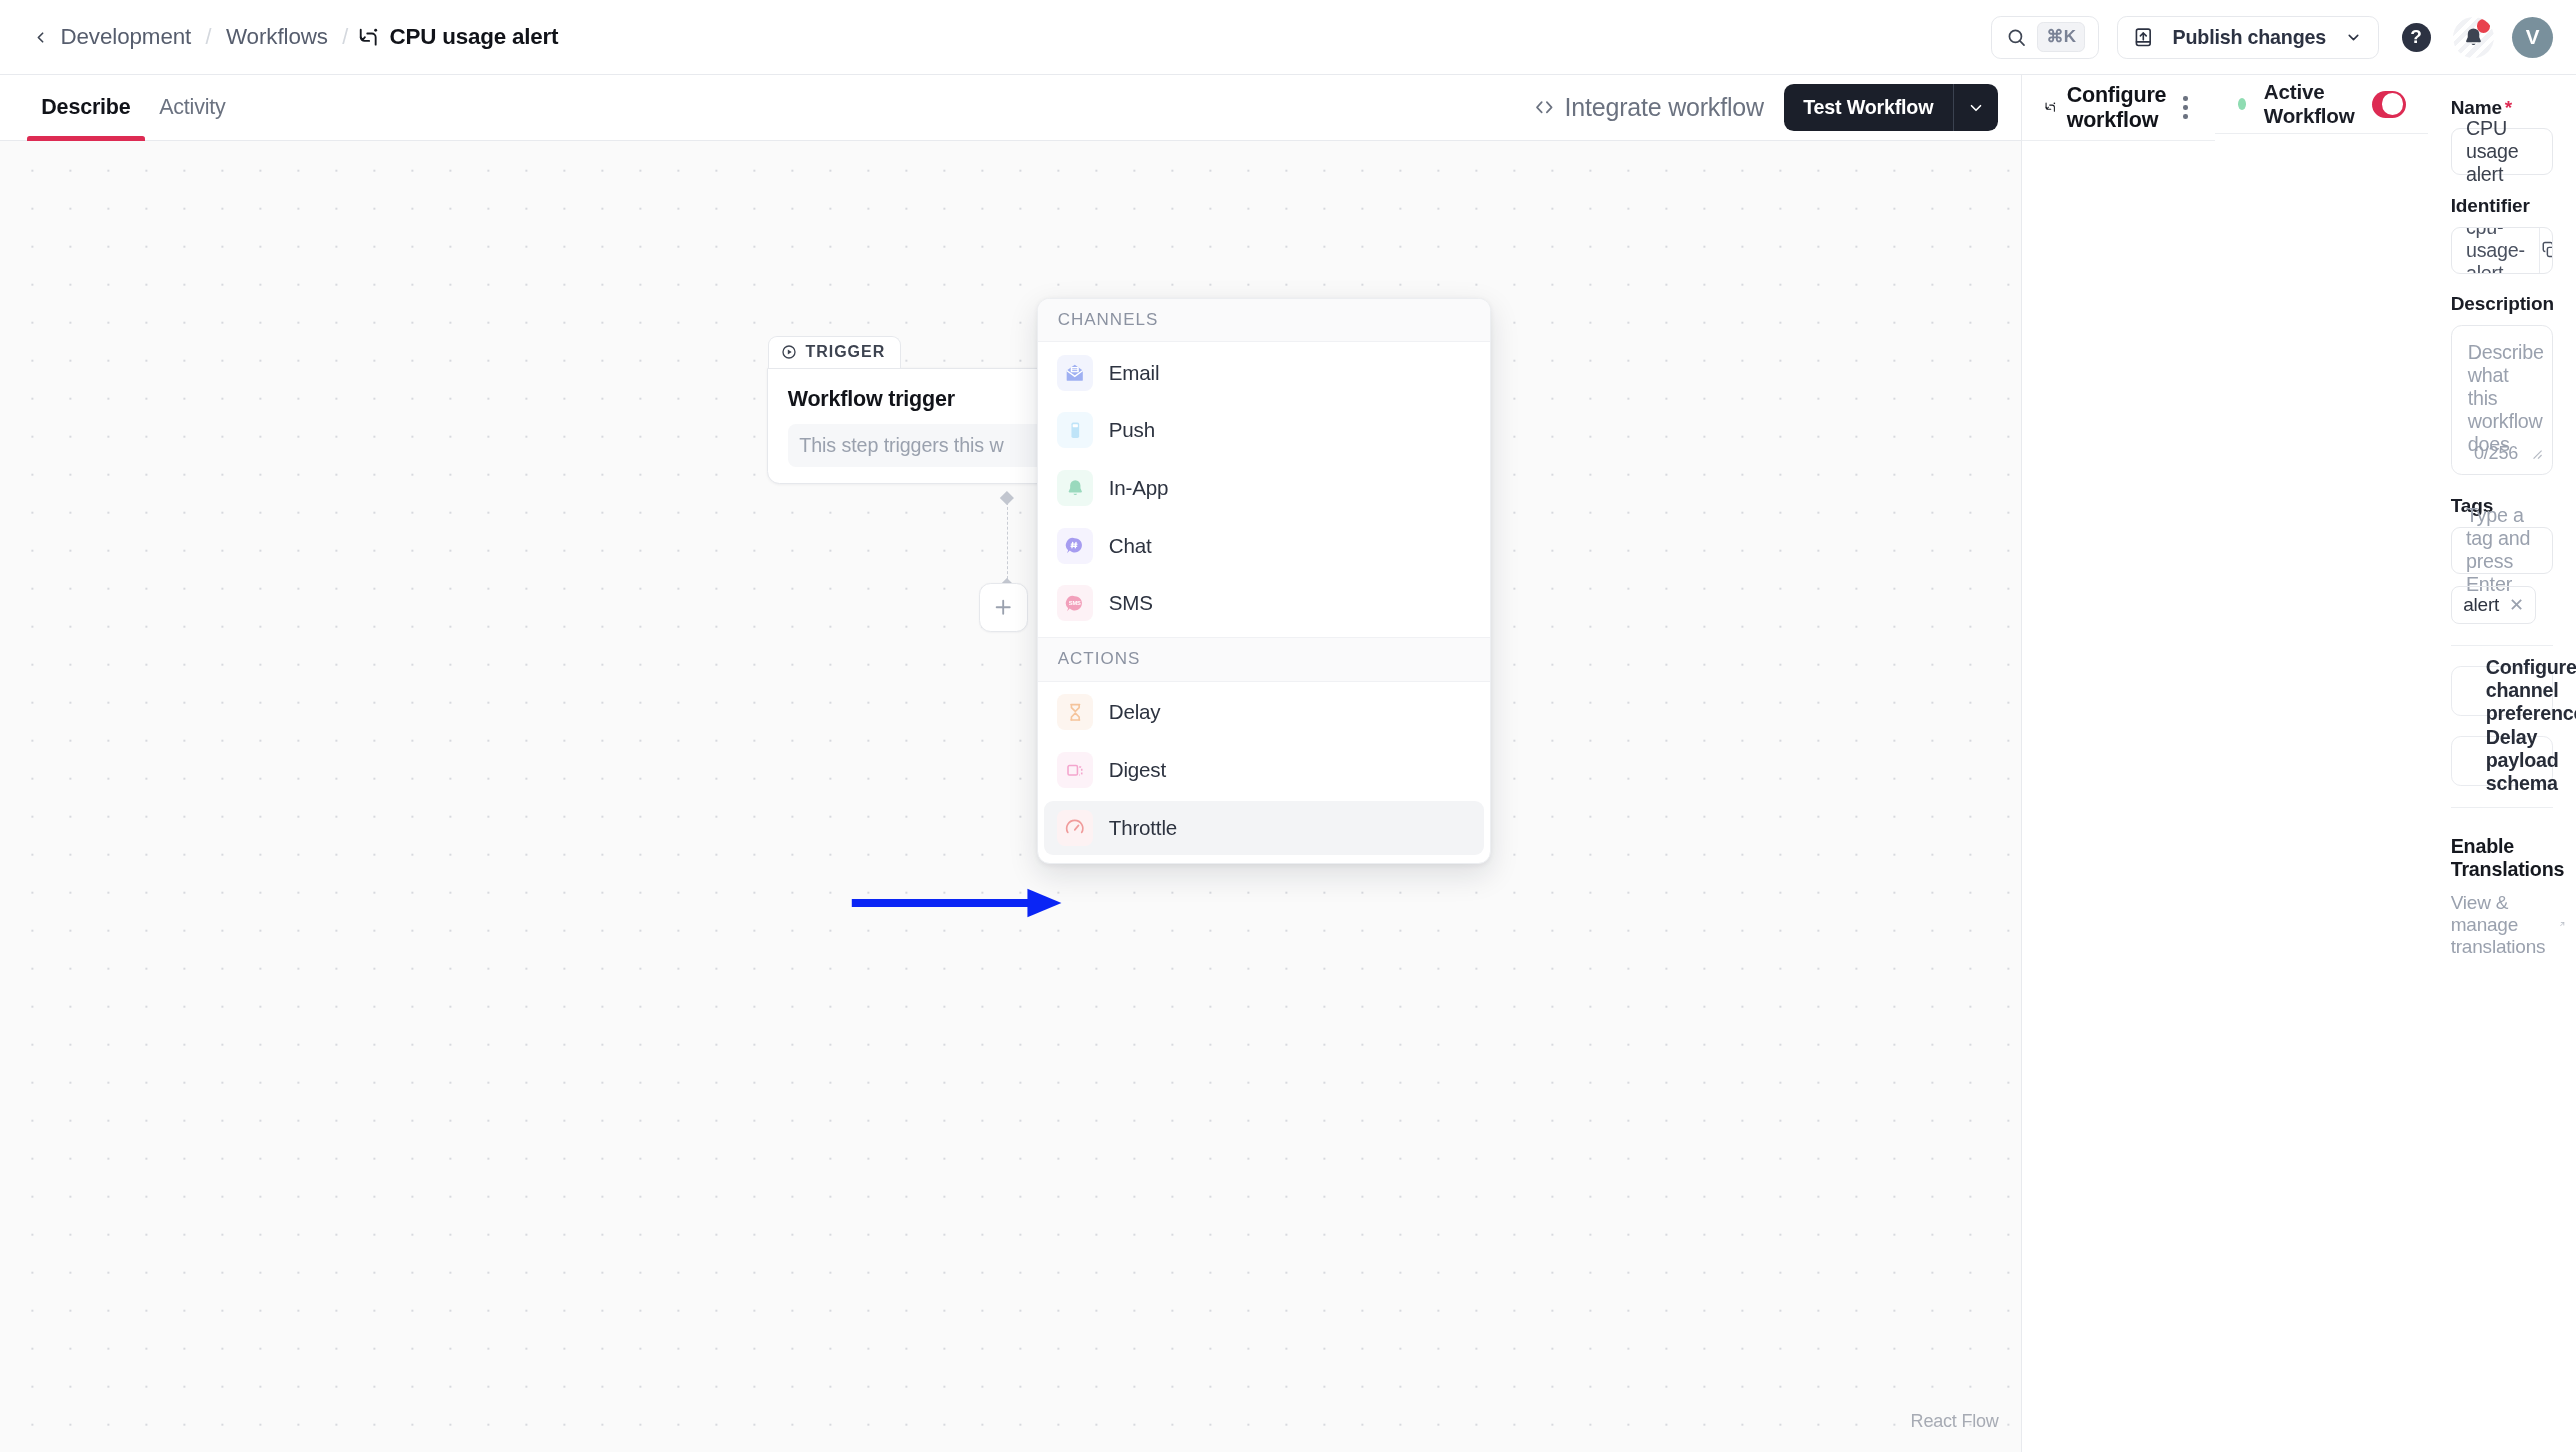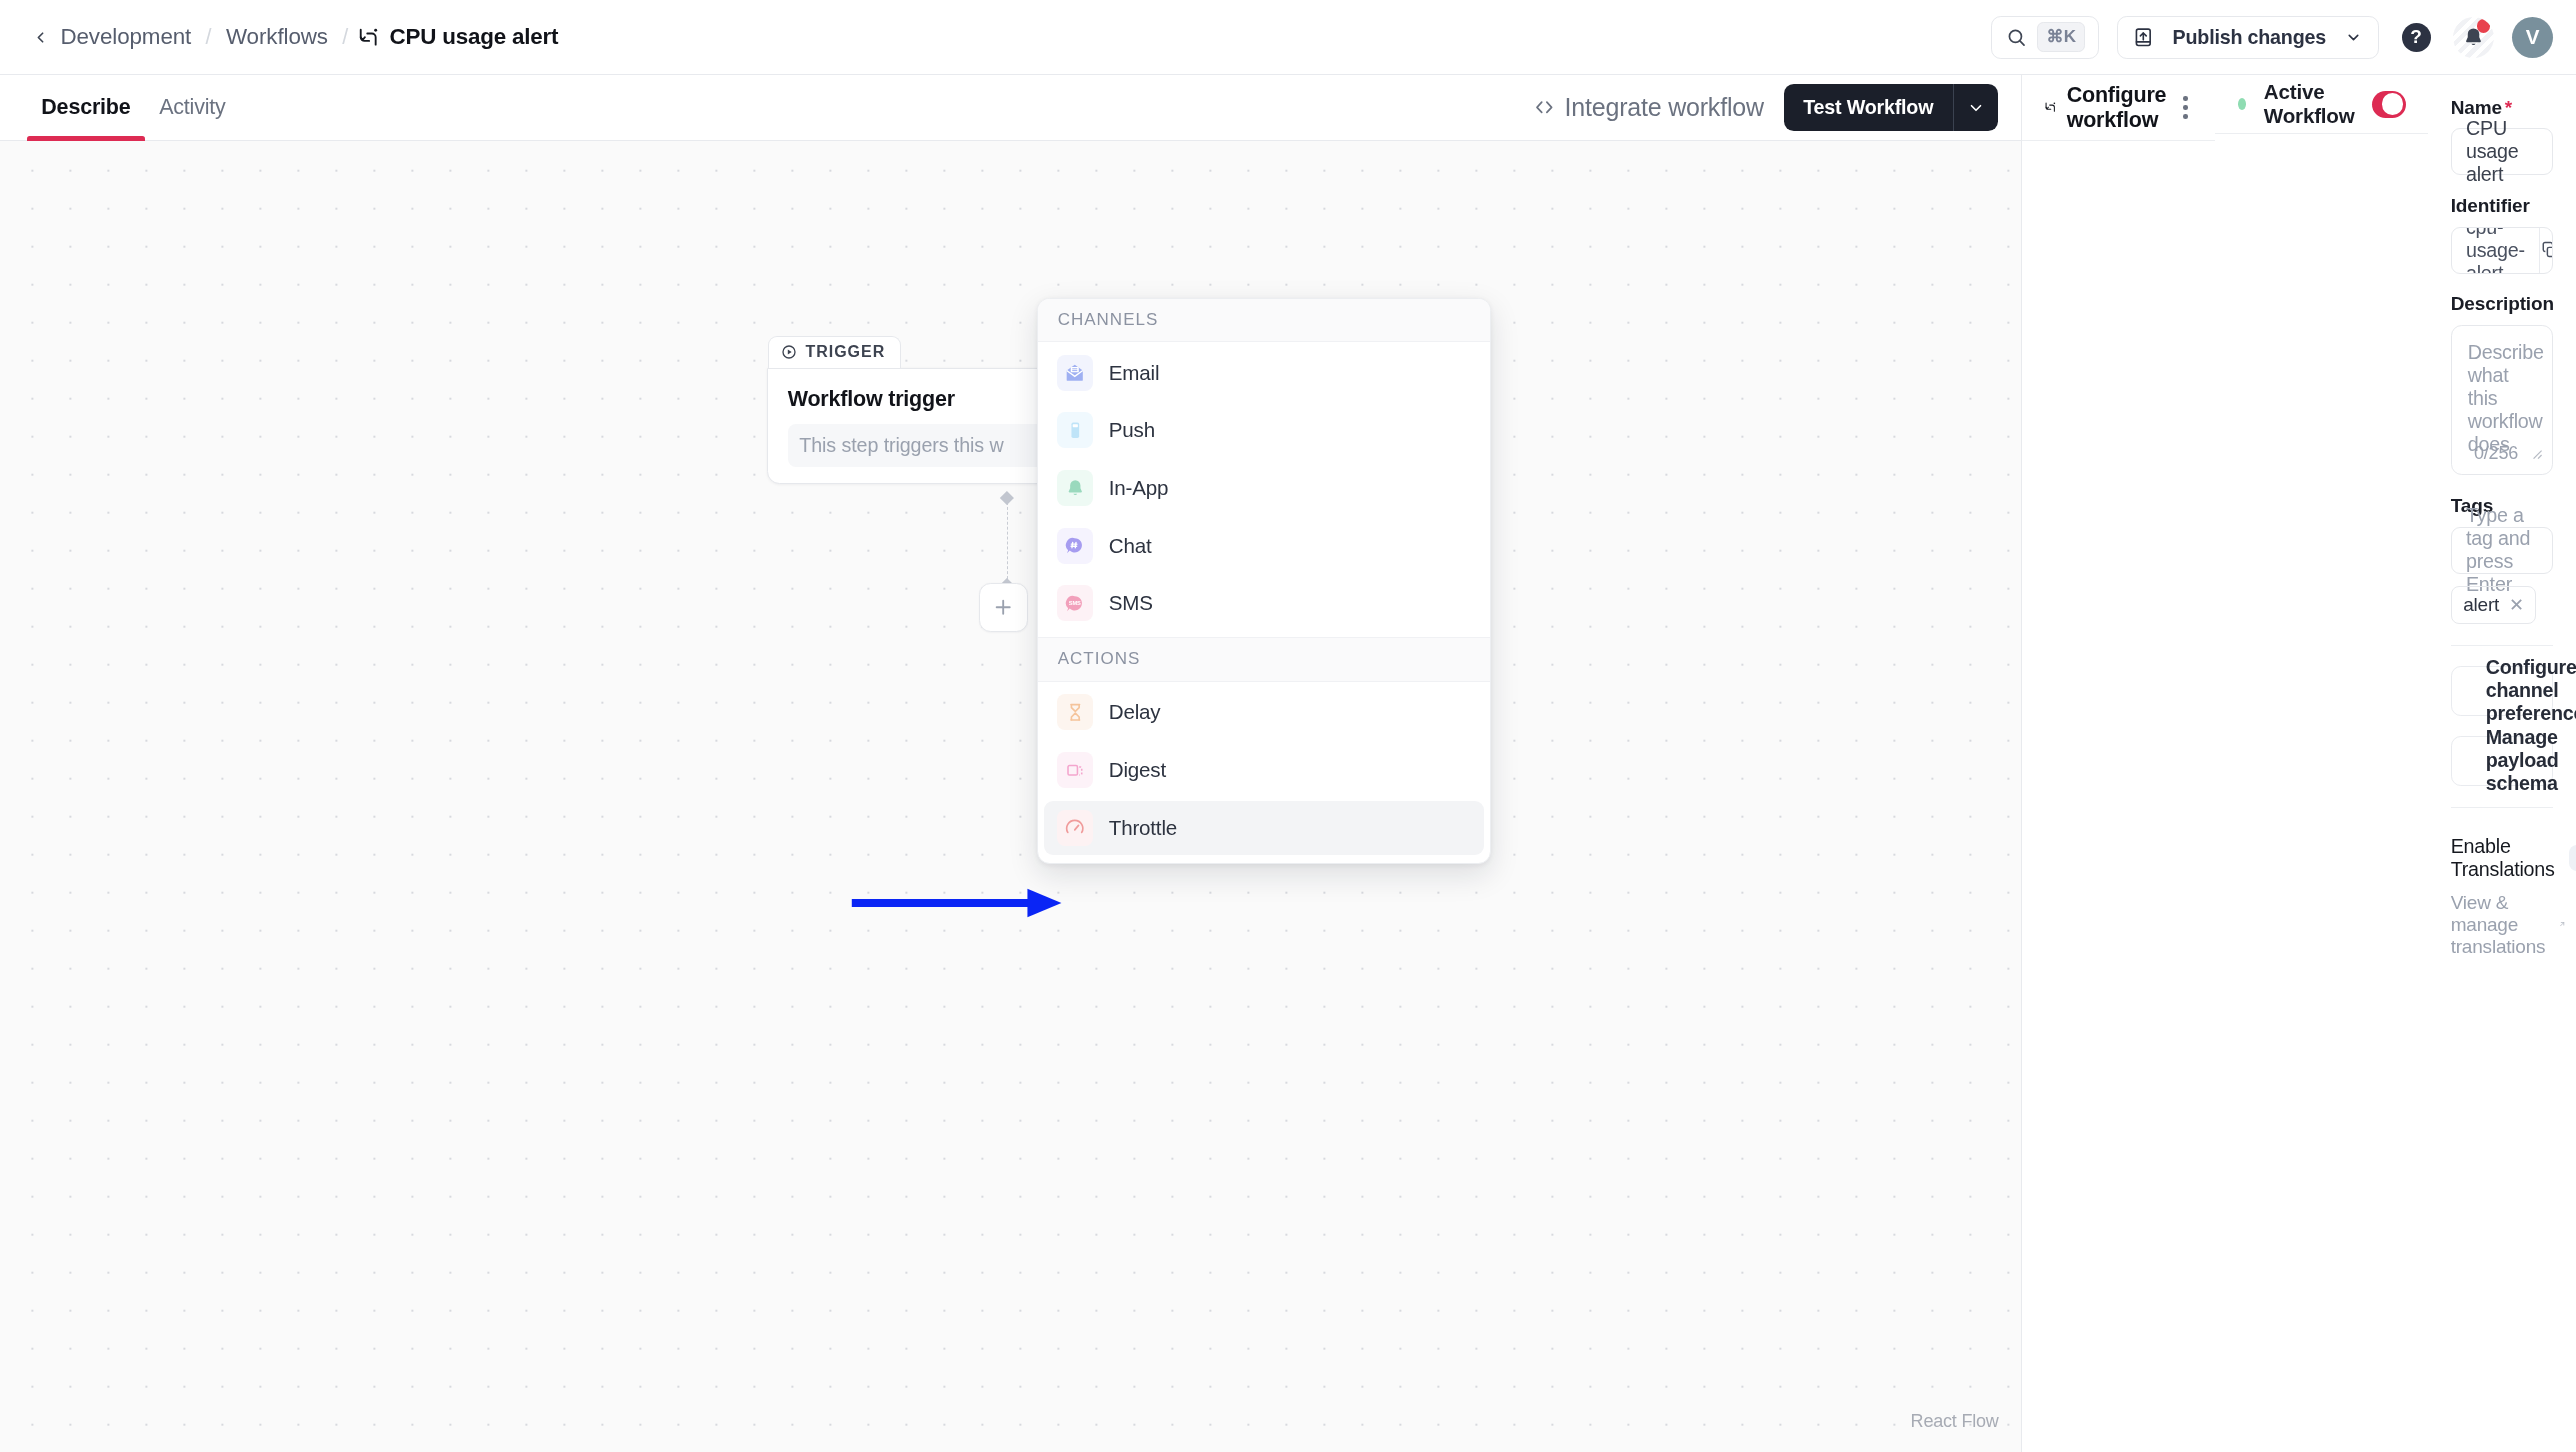--- a/index.html
+++ b/index.html
@@ -220,21 +220,21 @@
   .rp-divider { height: 0.9px; background: #eceef1; margin: 21.5px 0 0; }
 
   .row-btn {
     height: 50px; border: 0.9px solid #e9ebef; border-radius: 9.8px; display: flex; align-items: center;
     padding: 0 16px; gap: 18px; cursor: pointer; margin-top: 19.7px; background: #fff;
   }
   .row-btn .lbl { flex: 1; font-size: 19.7px; color: #272c38; font-weight: 600; letter-spacing: -0.2px; }
   .row-btn .chev { color: #9aa1ae; }
 
   .trans-row { display: flex; align-items: center; gap: 14.3px; margin-top: 27px; }
-  .trans-title { font-size: 19.7px; font-weight: 400; color: #15181f; letter-spacing: -0.2px; }
+  .trans-title { font-size: 19.7px; font-weight: 700; color: #15181f; letter-spacing: -0.2px; }
   .beta-badge { background: #eef1f6; color: #5d6473; font-size: 16px; font-weight: 600; padding: 3.6px 10.7px 4.5px; border-radius: 8px; letter-spacing: 0.2px; }
   .info-i { width: 19.7px; height: 19.7px; border-radius: 50%; border: 1.4px solid #9aa1ae; color: #9aa1ae; font-size: 13.4px; display: flex; align-items: center; justify-content: center; font-weight: 700; }
   .trans-link { margin-top: 10.7px; font-size: 19px; color: #9aa1ae; cursor: pointer; display: inline-flex; align-items: center; gap: 5.4px; letter-spacing: -0.2px; }
 </style>
 </head>
 <body>
 
 <div class="app">
 
   <div class="topbar">
@@ -552,21 +552,21 @@
         <div class="row-btn">
           <svg width="21.5" height="21.5" viewBox="0 0 24 24" fill="none" stroke="#272c38" stroke-width="1.7" stroke-linecap="round">
               <rect x="3.2" y="4.2" width="17.6" height="15.6" rx="2"></rect>
               <rect x="6.2" y="7.4" width="2.4" height="2.4" fill="#272c38" stroke="none"></rect>
               <rect x="6.2" y="11" width="2.4" height="2.4" fill="#272c38" stroke="none"></rect>
               <rect x="6.2" y="14.6" width="2.4" height="2.4" fill="#272c38" stroke="none"></rect>
               <line x1="10.6" y1="8.6" x2="17.6" y2="8.6"></line>
               <line x1="10.6" y1="12.2" x2="17.6" y2="12.2"></line>
               <line x1="10.6" y1="15.8" x2="17.6" y2="15.8"></line>
             </svg>
-          <span class="lbl">Manage payload schema</span>
+          <span class="lbl">Delay payload schema</span>
           <svg class="chev" width="18" height="18" viewBox="0 0 24 24" fill="none" stroke="currentColor" stroke-width="2.2" stroke-linecap="round" stroke-linejoin="round">
               <polyline points="9 6 15 12 9 18"></polyline>
             </svg>
         </div>
 
         <div class="rp-divider"></div>
 
         <div class="trans-row">
           <span class="trans-title">Enable Translations</span>
           <span class="beta-badge">BETA</span>

